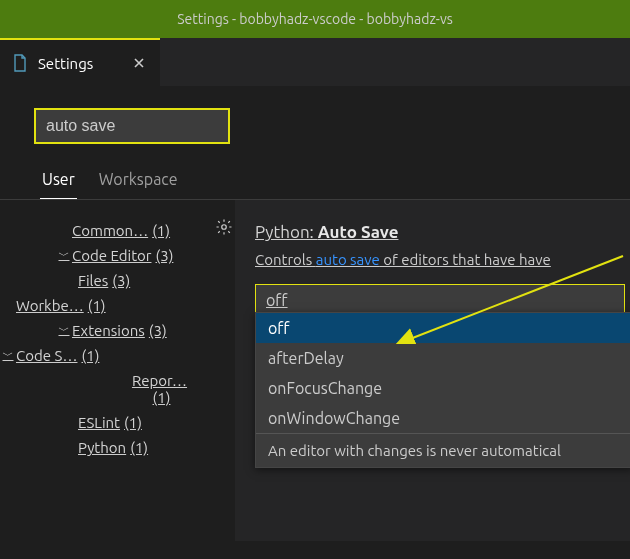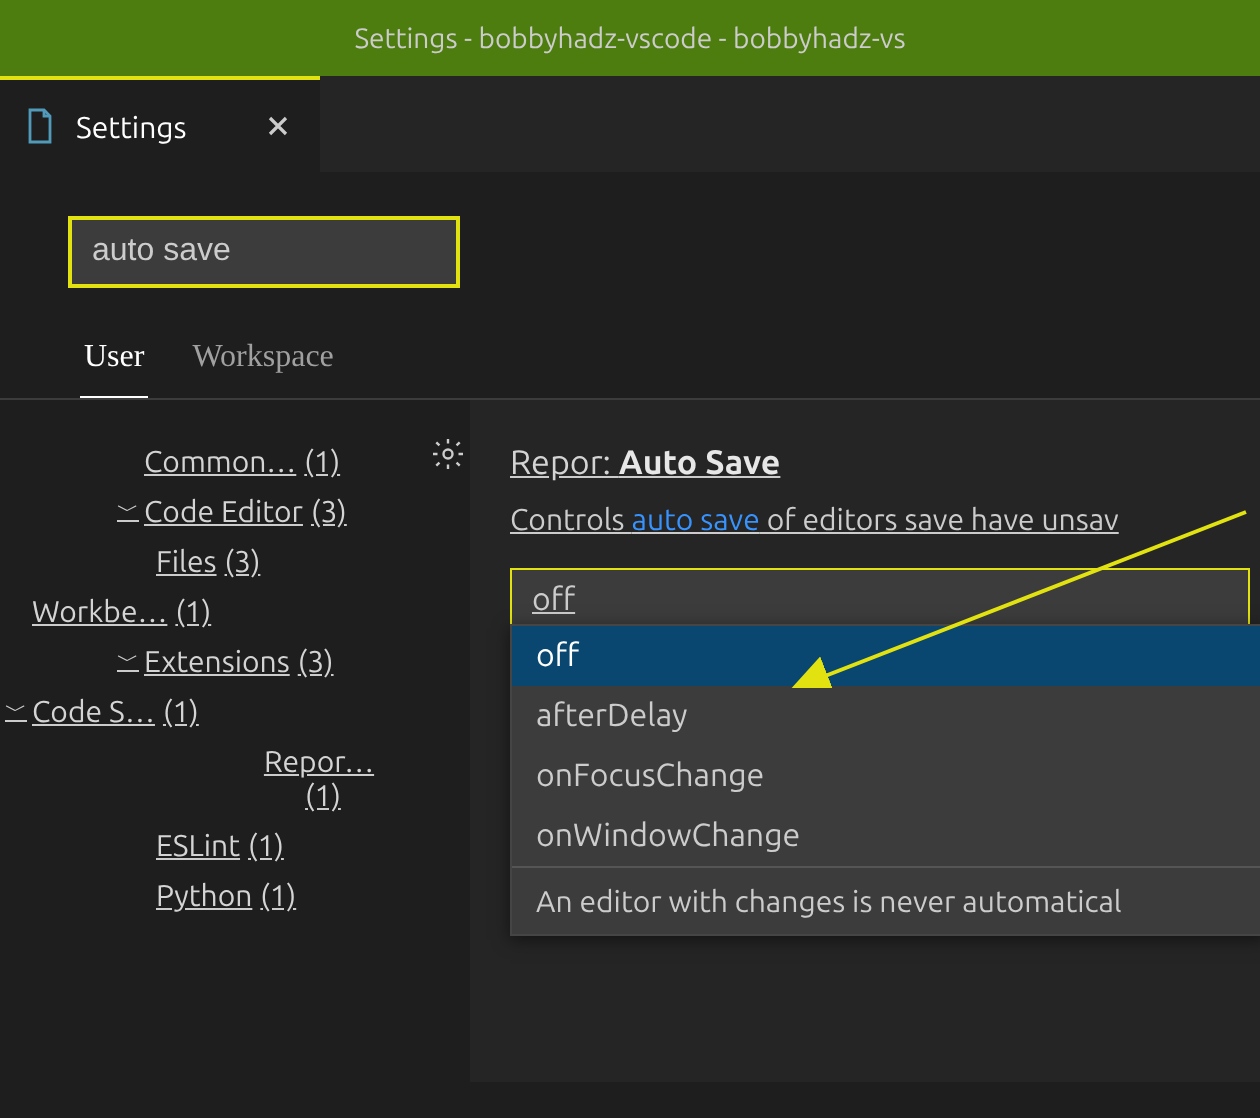--- a/index.html
+++ b/index.html
@@ -70,21 +70,20 @@
       display: flex;
       gap: 20px;
       padding: 0 0 0 40px;
       border-bottom: 1px solid #3c3c3c;
     }
     .scope-tab {
       padding: 8px 2px 10px 2px;
       font-size: 16px;
       color: #a0a0a0;
       cursor: pointer;
-      font-family: Liberation Serif, serif;
     }
     .scope-tab.active {
       color: #ffffff;
       border-bottom: 1px solid #ffffff;
     }
     .body-row {
       display: flex;
       height: calc(100% - 110px);
       text-decoration: underline;
     }
@@ -281,24 +280,24 @@
       </div>
 
       <div class="tree-row indent-3">
         <span class="label">Python</span>
         <span class="count">(1)</span>
       </div>
     </div>
 
     <div class="main">
       <div class="setting-title">
-        <span class="prefix">Repor: </span><span class="name">Auto Save</span>
+        <span class="prefix">Python: </span><span class="name">Auto Save</span>
       </div>
       <div class="setting-desc">
-        <span>Controls </span><span class="link">auto save</span><span> of editors save have unsav</span>
+        <span>Controls </span><span class="link">auto save</span><span> of editors that have have</span>
       </div>
       <div class="select-box">
         <span>off</span>
       </div>
 
       <div class="dropdown">
         <div class="dropdown-item selected">
           <span>off</span>
         </div>
         <div class="dropdown-item">

